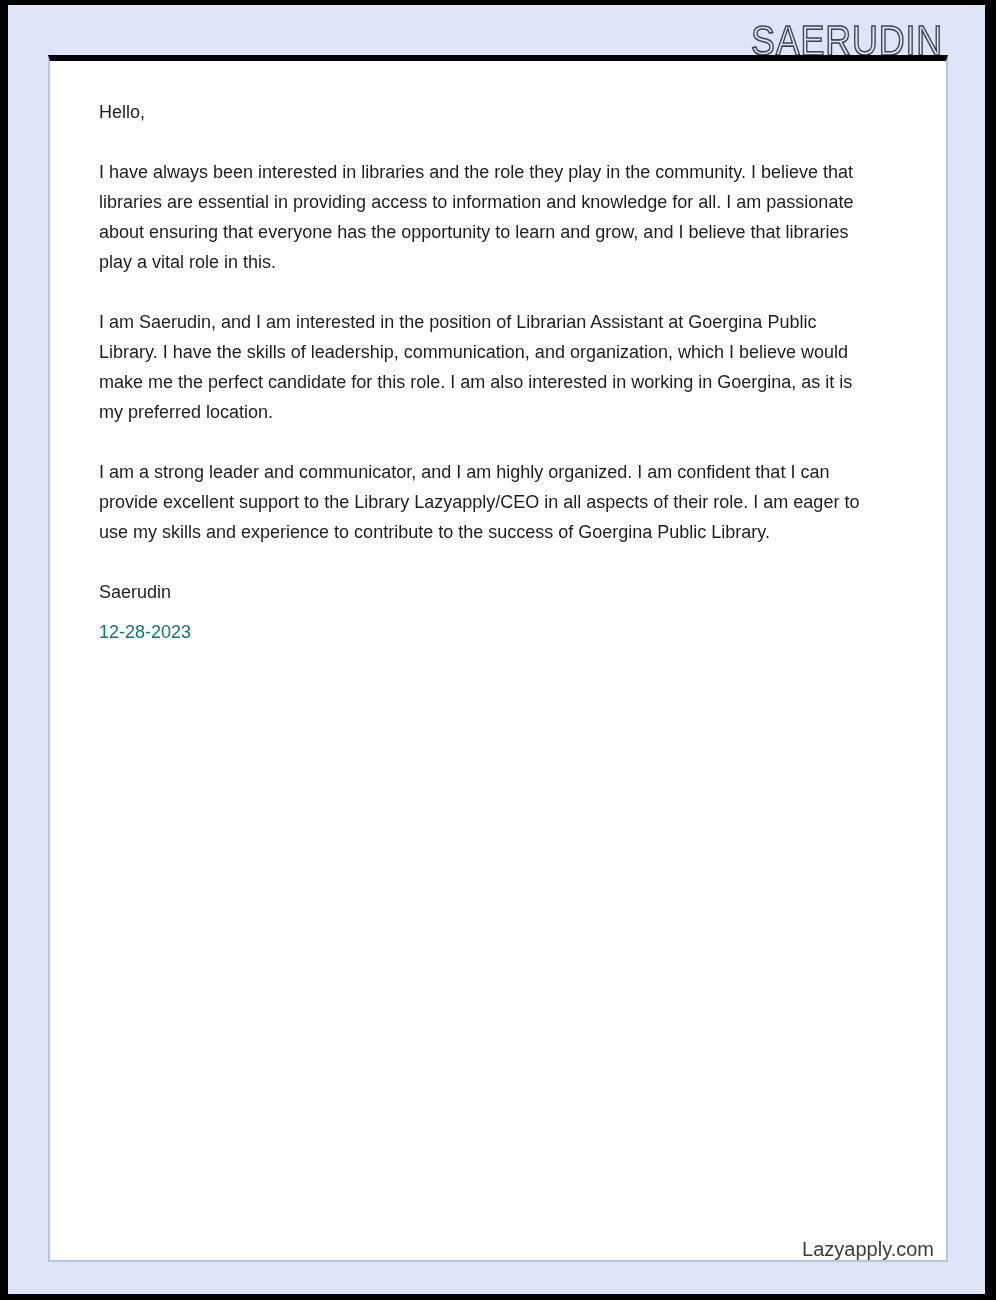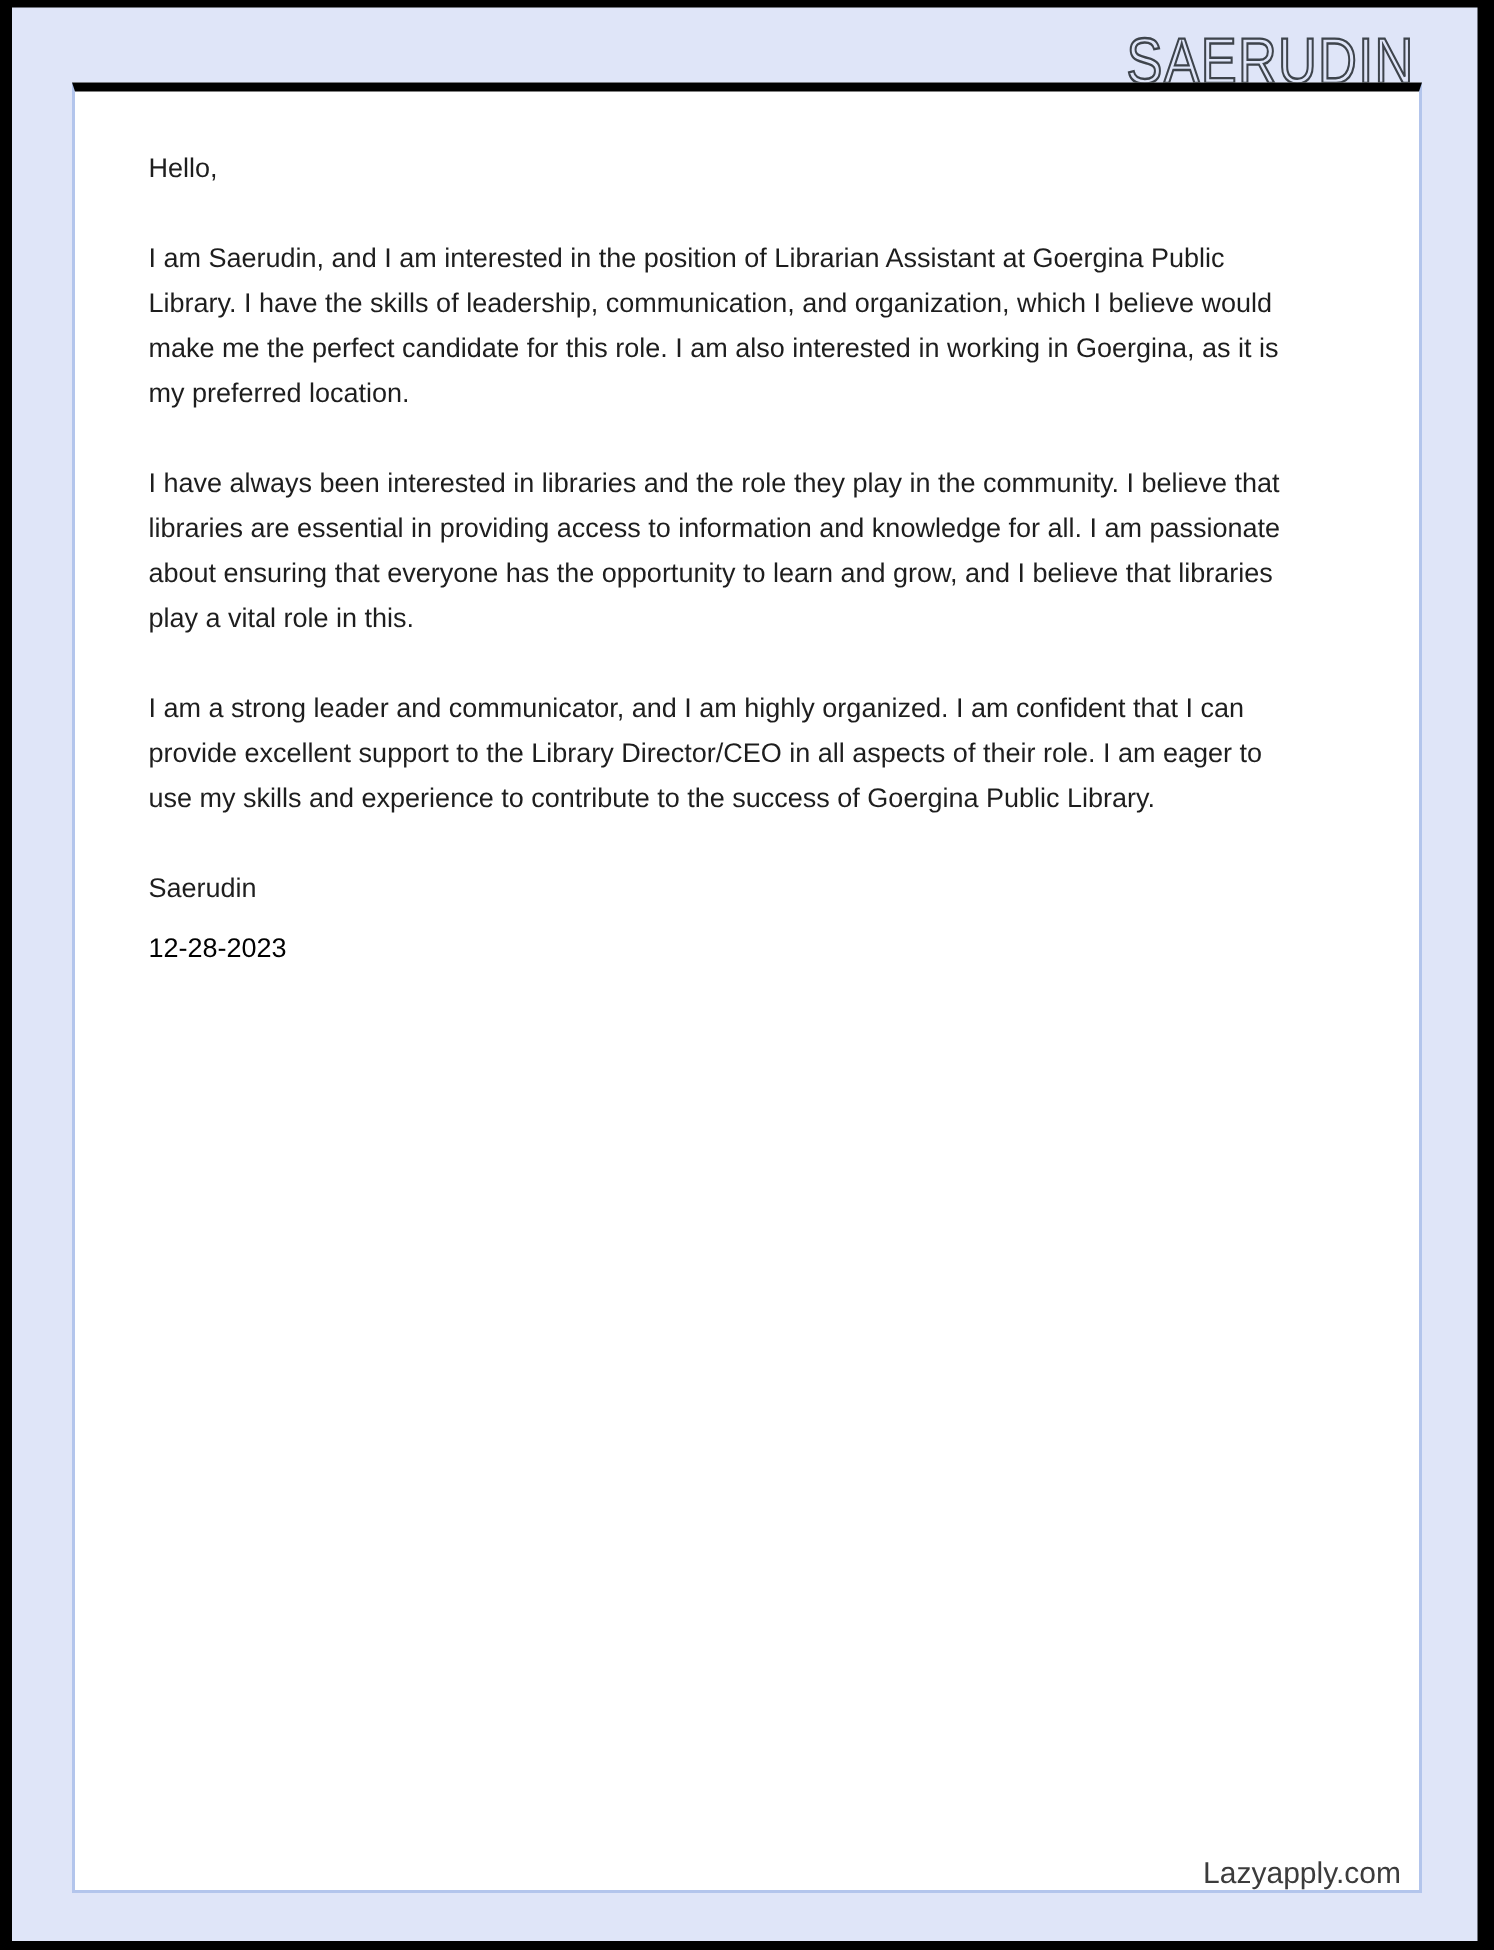--- a/index.html
+++ b/index.html
@@ -52,21 +52,21 @@
     font-weight: 300;
   }
   .letter-body p {
     margin: 0 0 30px 0;
   }
   .letter-body p.signature {
     margin-bottom: 10px;
   }
   .letter-body p.date {
     margin-bottom: 0;
-    color: #000000;
+    color: #0f766e;
     cursor: pointer;
   }
   .footer {
     position: absolute;
     bottom: 2px;
     right: 12px;
     font-size: 20px;
     line-height: 18px;
     color: #3c3c3c;
     cursor: pointer;
@@ -77,23 +77,23 @@
 
 <div class="page">
 
   <svg class="brand" width="210" height="50" viewBox="0 0 210 50" aria-hidden="true">
     <text x="206" y="41" text-anchor="end" textLength="192" lengthAdjust="spacingAndGlyphs">SAERUDIN</text>
   </svg>
 
   <div class="letter">
     <div class="letter-body">
       <p>Hello,</p>
+      <p>I have always been interested in libraries and the role they play in the community. I believe that libraries are essential in providing access to information and knowledge for all. I am passionate about ensuring that everyone has the opportunity to learn and grow, and I believe that libraries play a vital role in this.</p>
       <p>I am Saerudin, and I am interested in the position of Librarian Assistant at Goergina Public Library. I have the skills of leadership, communication, and organization, which I believe would make me the perfect candidate for this role. I am also interested in working in Goergina, as it is my preferred location.</p>
-      <p>I have always been interested in libraries and the role they play in the community. I believe that libraries are essential in providing access to information and knowledge for all. I am passionate about ensuring that everyone has the opportunity to learn and grow, and I believe that libraries play a vital role in this.</p>
-      <p>I am a strong leader and communicator, and I am highly organized. I am confident that I can provide excellent support to the Library Director/CEO in all aspects of their role. I am eager to use my skills and experience to contribute to the success of Goergina Public Library.</p>
+      <p>I am a strong leader and communicator, and I am highly organized. I am confident that I can provide excellent support to the Library Lazyapply/CEO in all aspects of their role. I am eager to use my skills and experience to contribute to the success of Goergina Public Library.</p>
       <p class="signature">Saerudin</p>
       <p class="date">12-28-2023</p>
     </div>
 
     <div class="footer">Lazyapply.com</div>
   </div>
 
 </div>
 
 </body></html>

